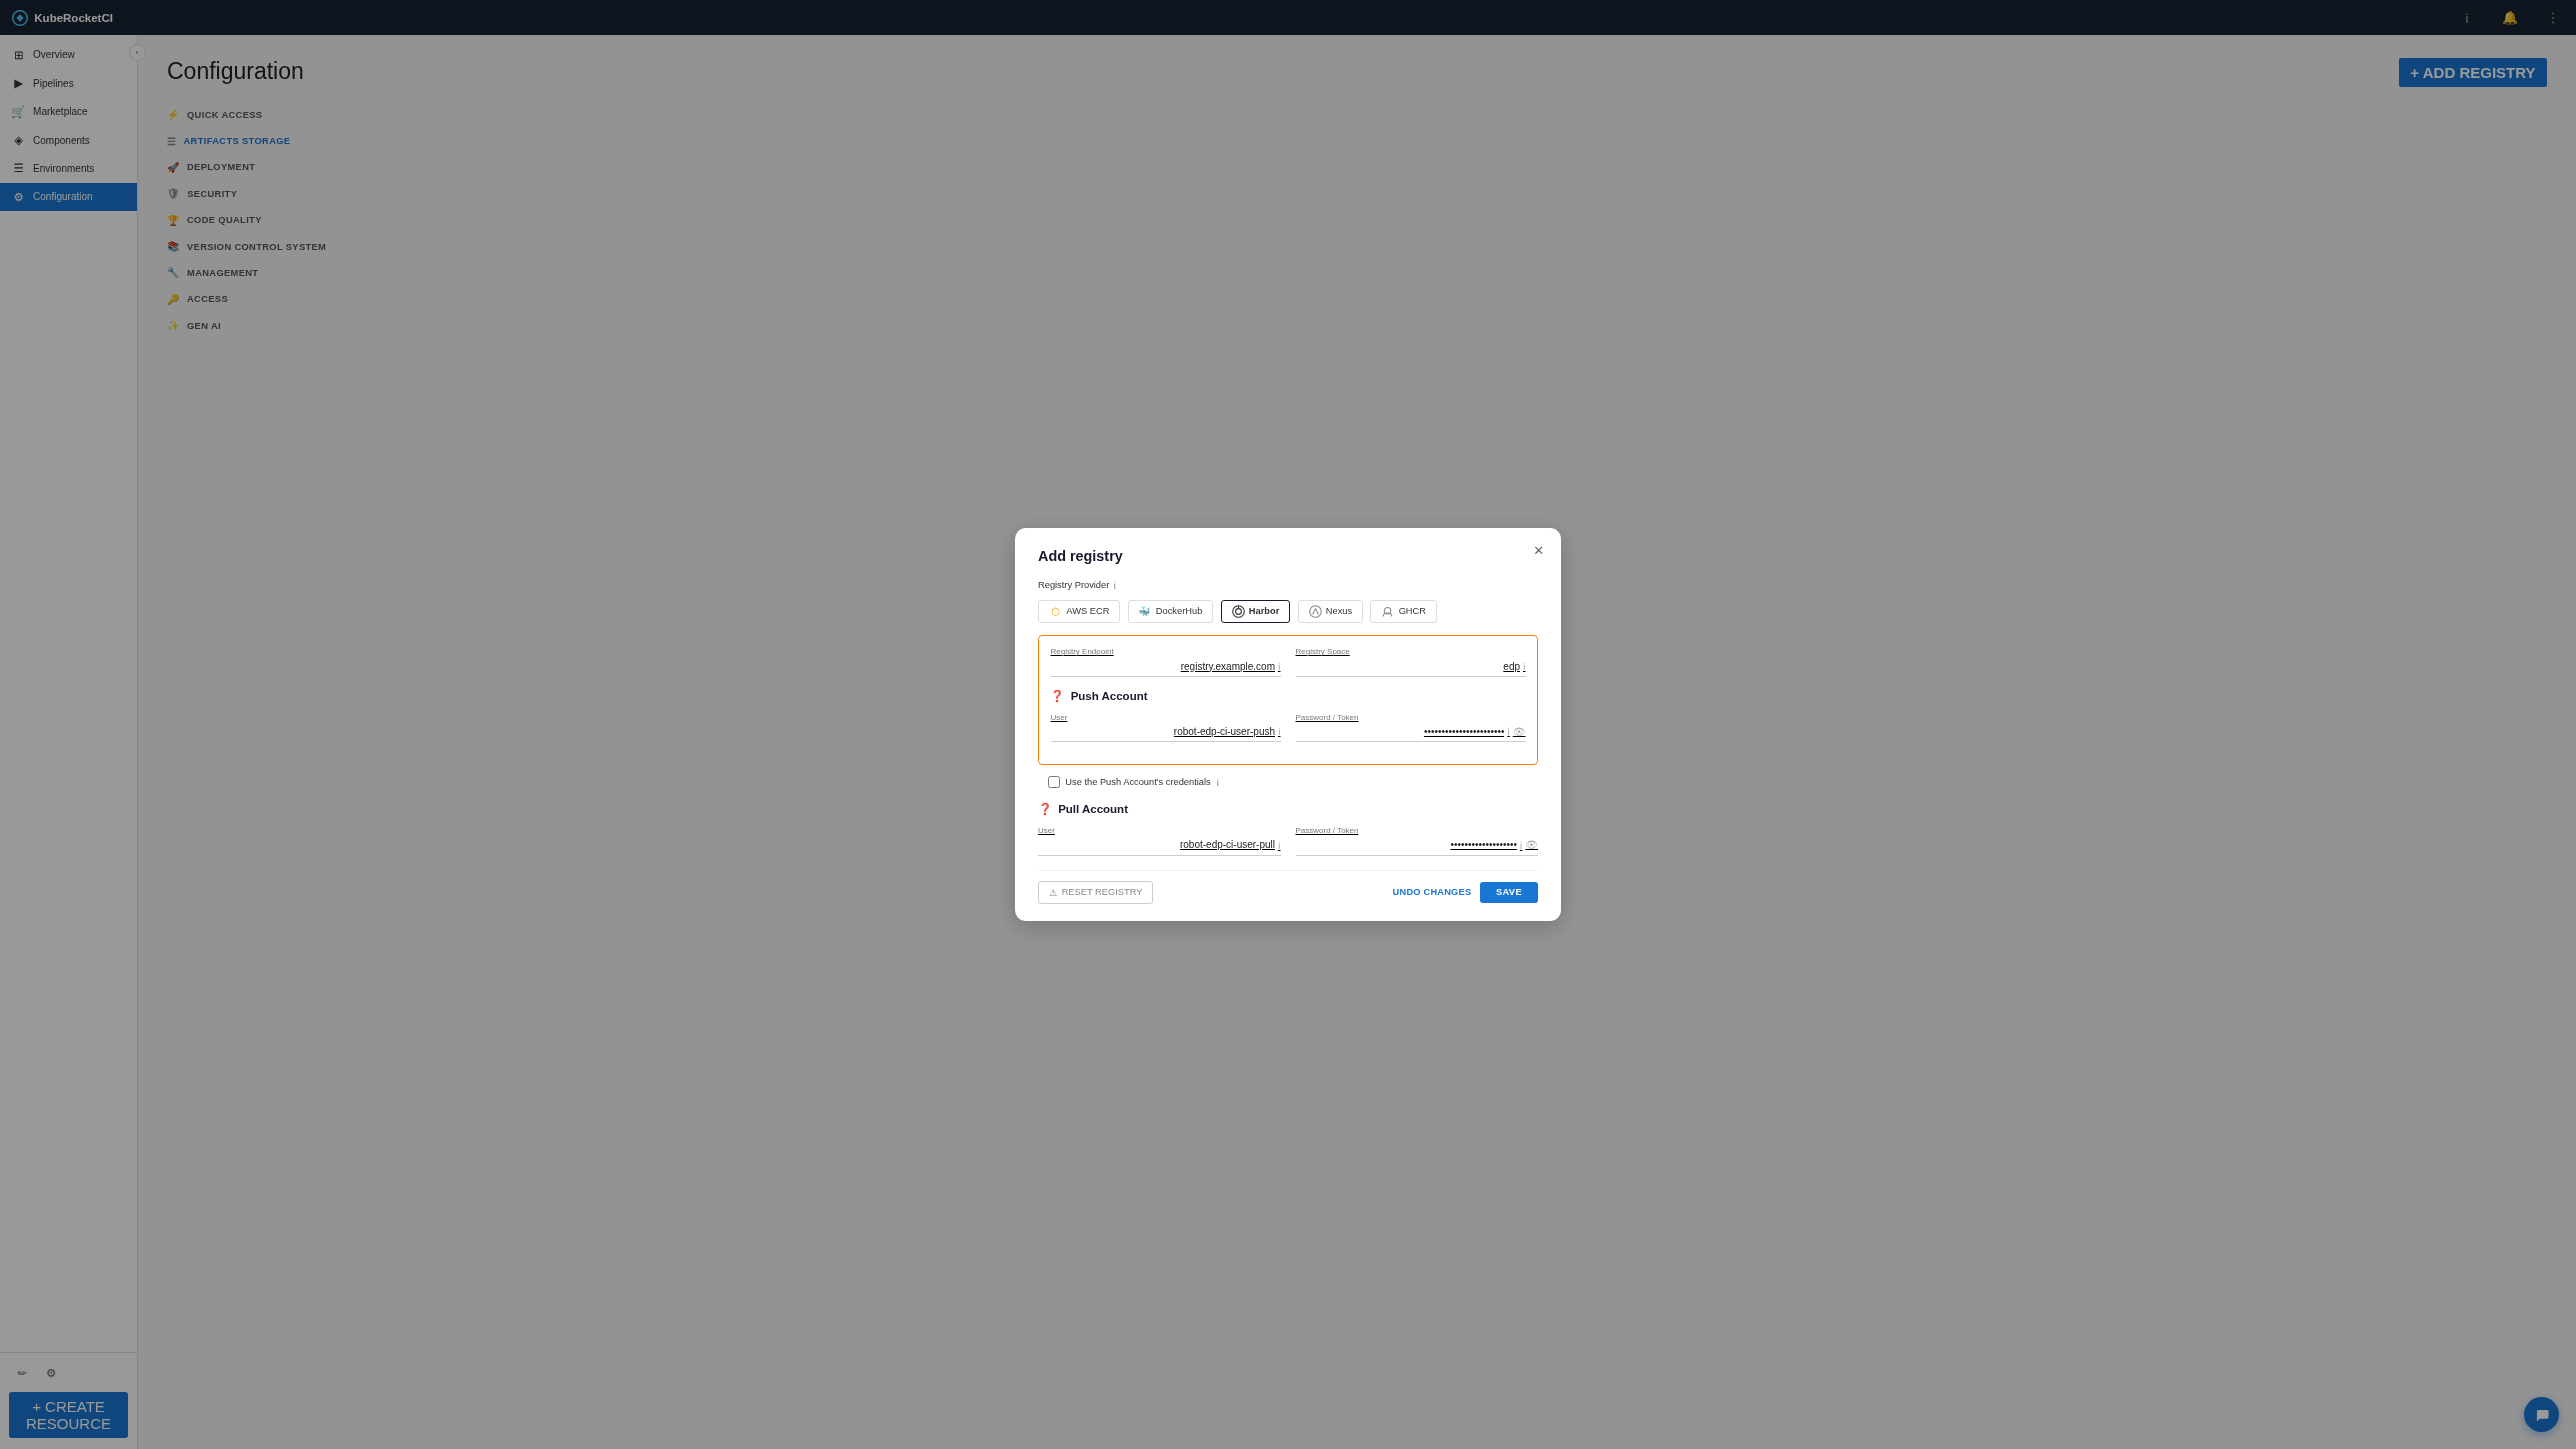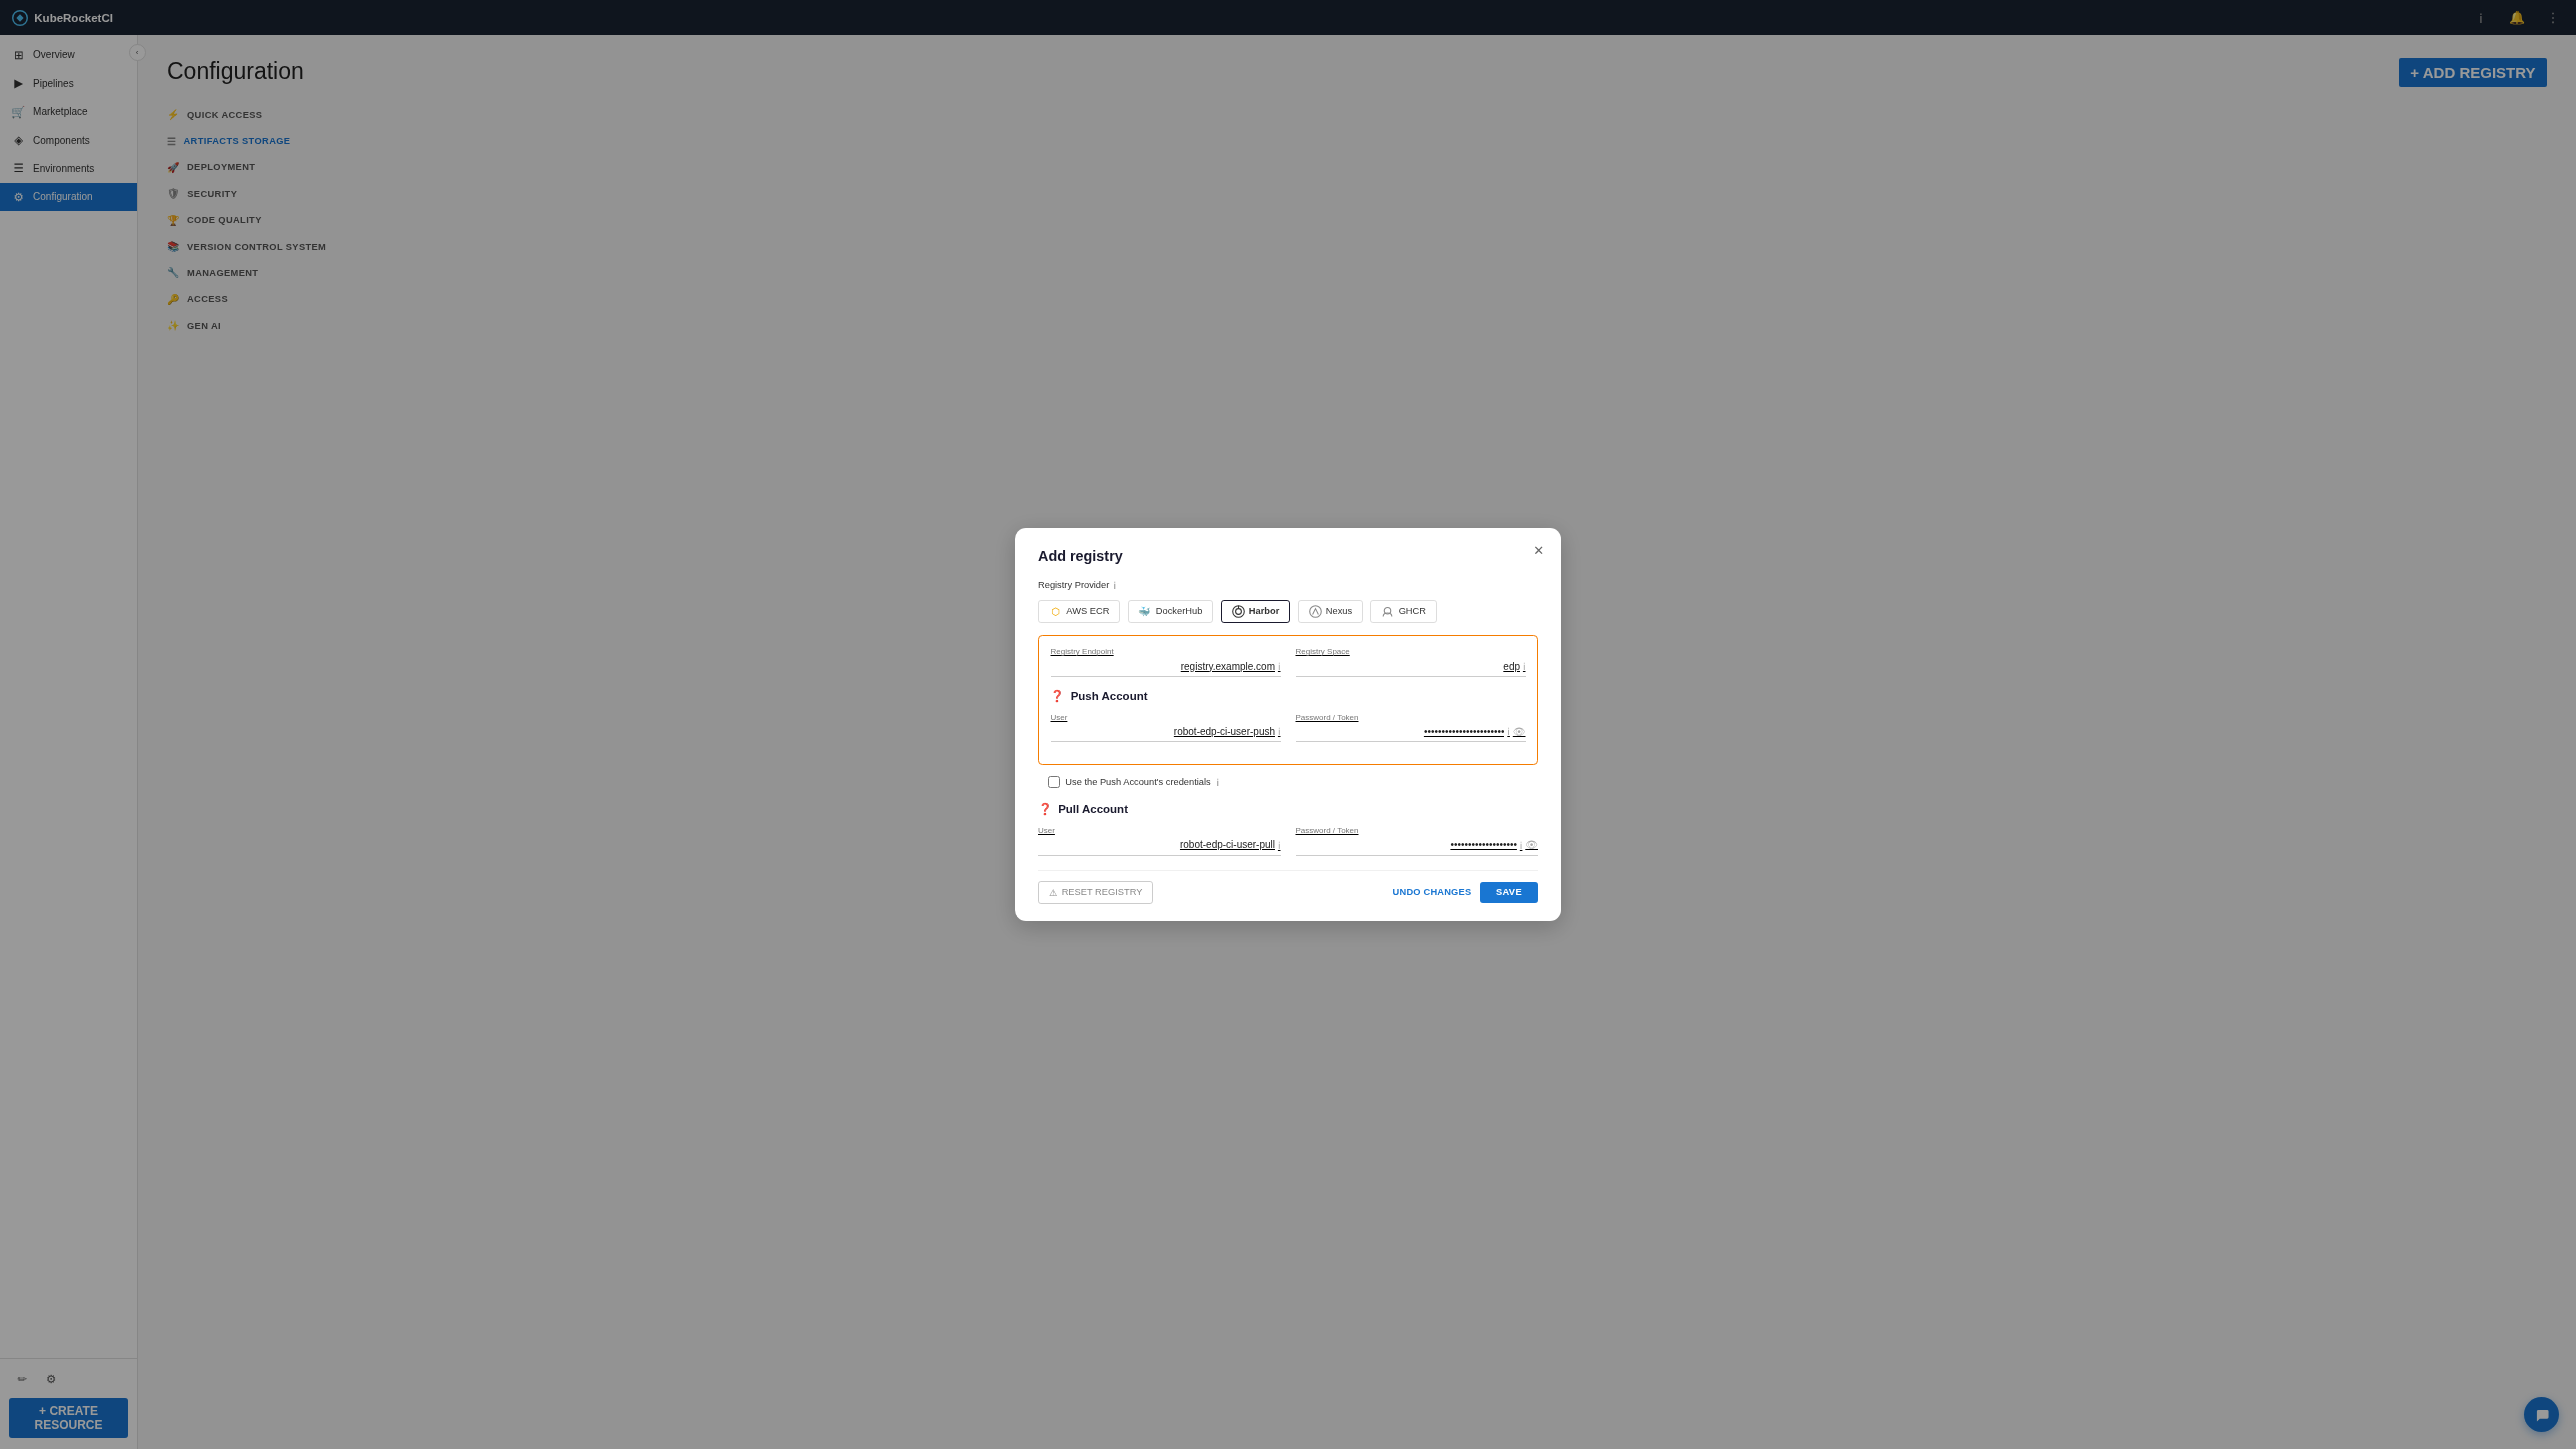--- a/index.html
+++ b/index.html
@@ -5,21 +5,21 @@
     * { box-sizing: border-box; margin: 0; padding: 0; }
     body { font-family: 'Segoe UI', Arial, sans-serif; background: #f5f5f5; display: flex; flex-direction: column; height: 100vh; overflow: hidden; }
 
     
     .topnav {
       background: #1a2332;
       height: 35px;
       display: flex;
       align-items: center;
       padding: 0 11.5px;
-      gap: 13px;
+      gap: 20px;
       flex-shrink: 0;
       z-index: 10;
     }
     .topnav-logo {
       display: flex;
       align-items: center;
       gap: 5.8px;
       color: #fff;
       font-size: 11.5px;
       font-weight: 600;
@@ -107,22 +107,22 @@
       display: flex; align-items: center; justify-content: center;
       border-radius: 2.9px;
     }
     .create-resource-btn {
       margin: 0 8.6px 11.5px 8.6px;
       background: #1976d2;
       color: #fff;
       border: none;
       border-radius: 2.9px;
       padding: 5.8px 8.6px;
-      font-size: 12px;
-      font-weight: 700;
+      font-size: 15px;
+      font-weight: 400;
       cursor: pointer;
       display: flex;
       align-items: center;
       gap: 4.3px;
     }
 
     
     .main {
       flex: 1;
       overflow-y: auto;

